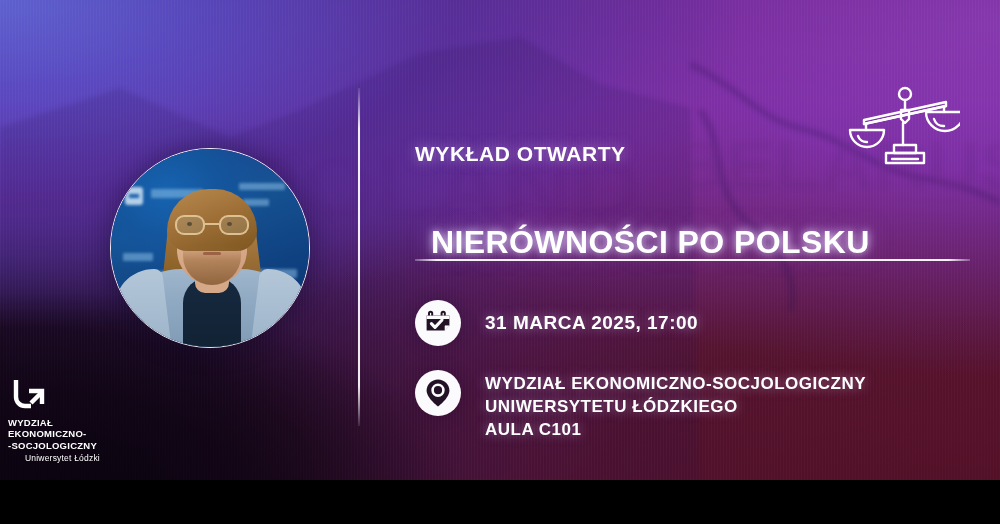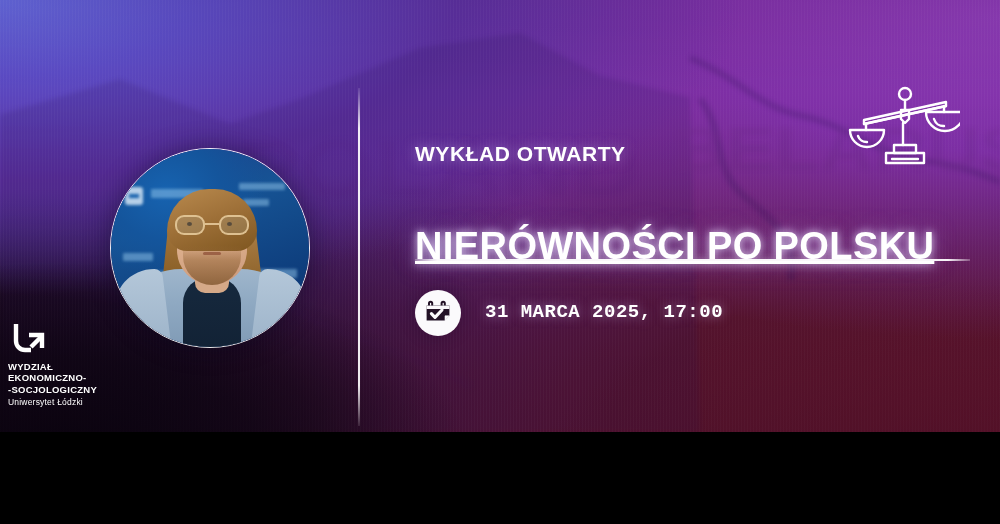--- a/index.html
+++ b/index.html
@@ -1,18 +1,18 @@
 <!DOCTYPE html>
 <html><head>
 <meta charset="utf-8">
 <style>
   html,body{margin:0;padding:0;background:#000;}
   body{width:1000px;height:524px;overflow:hidden;font-family:"Liberation Sans",sans-serif;}
 
-  #poster{position:relative;width:1000px;height:432px;overflow:hidden;
+  #poster{position:relative;width:1000px;height:480px;overflow:hidden;
     background:#ec4899;}
 
   
   .bg-layer{position:absolute;inset:0;}
   .bg-base{
     background:
       radial-gradient(120% 110% at 0% 0%, #6366DA 0%, #5B4BC4 16%, #5B2F9E 38%, rgba(91,47,158,0) 62%),
       radial-gradient(120% 120% at 100% 4%, #8B3AB4 0%, #7E2FA6 26%, rgba(126,47,166,0) 62%),
       radial-gradient(130% 120% at 100% 100%, #6E1730 0%, #5A1430 30%, rgba(90,20,48,0) 66%),
       radial-gradient(120% 120% at 0% 100%, #140616 0%, #1D0A22 26%, rgba(29,10,34,0) 62%),
@@ -91,47 +91,46 @@
 
   
   #content{position:absolute;left:415px;top:0;width:560px;height:524px;}
   .kicker{
     position:absolute;color:#fff;font-weight:700;letter-spacing:.55px;
     font-size:21px;line-height:26px;text-shadow:0 0 13px rgba(214,196,255,.55);
   }
   .kicker.l1{top:141px;}
   .kicker.l2{top:170px;}
   #main-title{
-    position:absolute;top:200px;left:0;color:#fff;font-weight:700;
-    font-size:38px;line-height:42px;letter-spacing:.4px;white-space:nowrap;
+    position:absolute;top:200px;left:16px;color:#fff;font-weight:700;
+    font-size:32px;line-height:42px;letter-spacing:.4px;white-space:nowrap;
     text-shadow:0 0 9px rgba(235,226,255,.95),0 0 22px rgba(186,150,255,.55);
-    text-decoration:underline;
   }
   #title-rule{position:absolute;left:0;top:259px;width:555px;height:1.5px;
     background:linear-gradient(90deg,rgba(255,255,255,.25),rgba(255,255,255,.95) 4%,rgba(255,255,255,.95) 96%,rgba(255,255,255,.25));}
 
   .info-row{position:absolute;display:flex;align-items:flex-start;}
-  .info-row.date{top:290px;font-family:Liberation Mono, monospace;}
+  .info-row.date{top:300px;}
   .info-row.place{top:370px;}
   .badge{width:46px;height:46px;border-radius:50%;background:#FBFAFC;flex:0 0 46px;
     display:flex;align-items:center;justify-content:center;box-shadow:0 0 16px rgba(20,8,34,.28);}
   .info-text{margin-left:24px;color:#fff;font-weight:700;letter-spacing:.5px;
     font-size:17px;line-height:23px;text-shadow:0 0 11px rgba(214,196,255,.5);}
   .info-row.date .info-text{padding-top:11px;font-size:19px;}
   .info-row.place .info-text{padding-top:2px;}
 
   
   #scales{position:absolute;right:40px;top:80px;width:112px;height:96px;}
 
   
-  #logos{position:absolute;left:8px;bottom:24px;display:flex;align-items:flex-end;gap:26px;}
+  #logos{position:absolute;left:8px;bottom:16px;display:flex;align-items:flex-end;gap:26px;}
   .logo-uni{width:96px;color:#fff;}
   .uni-mark{width:34px;height:34px;margin:0 0 6px 4px;}
   .uni-name{font-size:9.5px;font-weight:700;line-height:11.5px;letter-spacing:.25px;}
-  .uni-sub{font-size:8.5px;font-weight:400;line-height:11px;margin-top:2px;letter-spacing:.2px;}
+  .uni-sub{font-size:8.5px;font-weight:400;line-height:11px;margin-top:2px;letter-spacing:.2px;margin-left:17px;}
   .logo-skn{width:92px;color:#fff;text-align:center;}
   .skn-globe{width:62px;height:62px;margin:0 auto;}
   .skn-t1{font-size:10.5px;font-weight:700;line-height:12px;letter-spacing:.4px;margin-top:3px;}
   .skn-t2{font-size:11.5px;font-weight:700;line-height:13px;letter-spacing:.3px;}
 </style>
 </head>
 <body>
 
 <div id="poster">
 
@@ -227,20 +226,34 @@
           </g>
           <path d="M2.6 6.6 h22.8 v10.2 l-4.6 4.6 h-18.2 z" fill="#231226"></path>
           <path d="M2.6 6.6 h22.8 v3.4 h-22.8 z" fill="#FBFAFC"></path>
           <path d="M21 21.4 v-4.6 h4.4 z" fill="#FBFAFC" stroke="#FBFAFC" stroke-width="0.6"></path>
           <path d="M7.4 14.6 l3.6 3.8 l7-7.4" fill="none" stroke="#FBFAFC" stroke-width="3.1" stroke-linecap="round" stroke-linejoin="round"></path>
         </svg>
       </div>
       <div class="info-text">31 MARCA 2025, 17:00</div>
     </div>
 
+    <div class="info-row place">
+      <div class="badge">
+        <svg width="26" height="30" viewBox="0 0 26 30" aria-hidden="true">
+          <path d="M13 1.4 C6.6 1.4 1.6 6.4 1.6 12.6 C1.6 20.2 13 28.6 13 28.6
+                   C13 28.6 24.4 20.2 24.4 12.6 C24.4 6.4 19.4 1.4 13 1.4 Z" fill="#231226"></path>
+          <circle cx="13" cy="12.2" r="5.4" fill="none" stroke="#FBFAFC" stroke-width="2.6"></circle>
+        </svg>
+      </div>
+      <div class="info-text">
+        <div>WYDZIAŁ EKONOMICZNO-SOCJOLOGICZNY</div>
+        <div>UNIWERSYTETU ŁÓDZKIEGO</div>
+        <div>AULA C101</div>
+      </div>
+    </div>
   </div>
 
   <div id="logos">
 
     <div class="logo-uni">
       <div class="uni-mark">
         <svg viewBox="0 0 34 34" fill="none" stroke="#FFFFFF" stroke-width="4.4" stroke-linecap="butt" aria-hidden="true">
           <path d="M4 3 v17 a9 9 0 0 0 9 9 h6"></path>
           <path d="M17 14 h13 v13" stroke-linejoin="miter"></path>
           <path d="M19 26 L30 15" stroke-width="4.4"></path>

